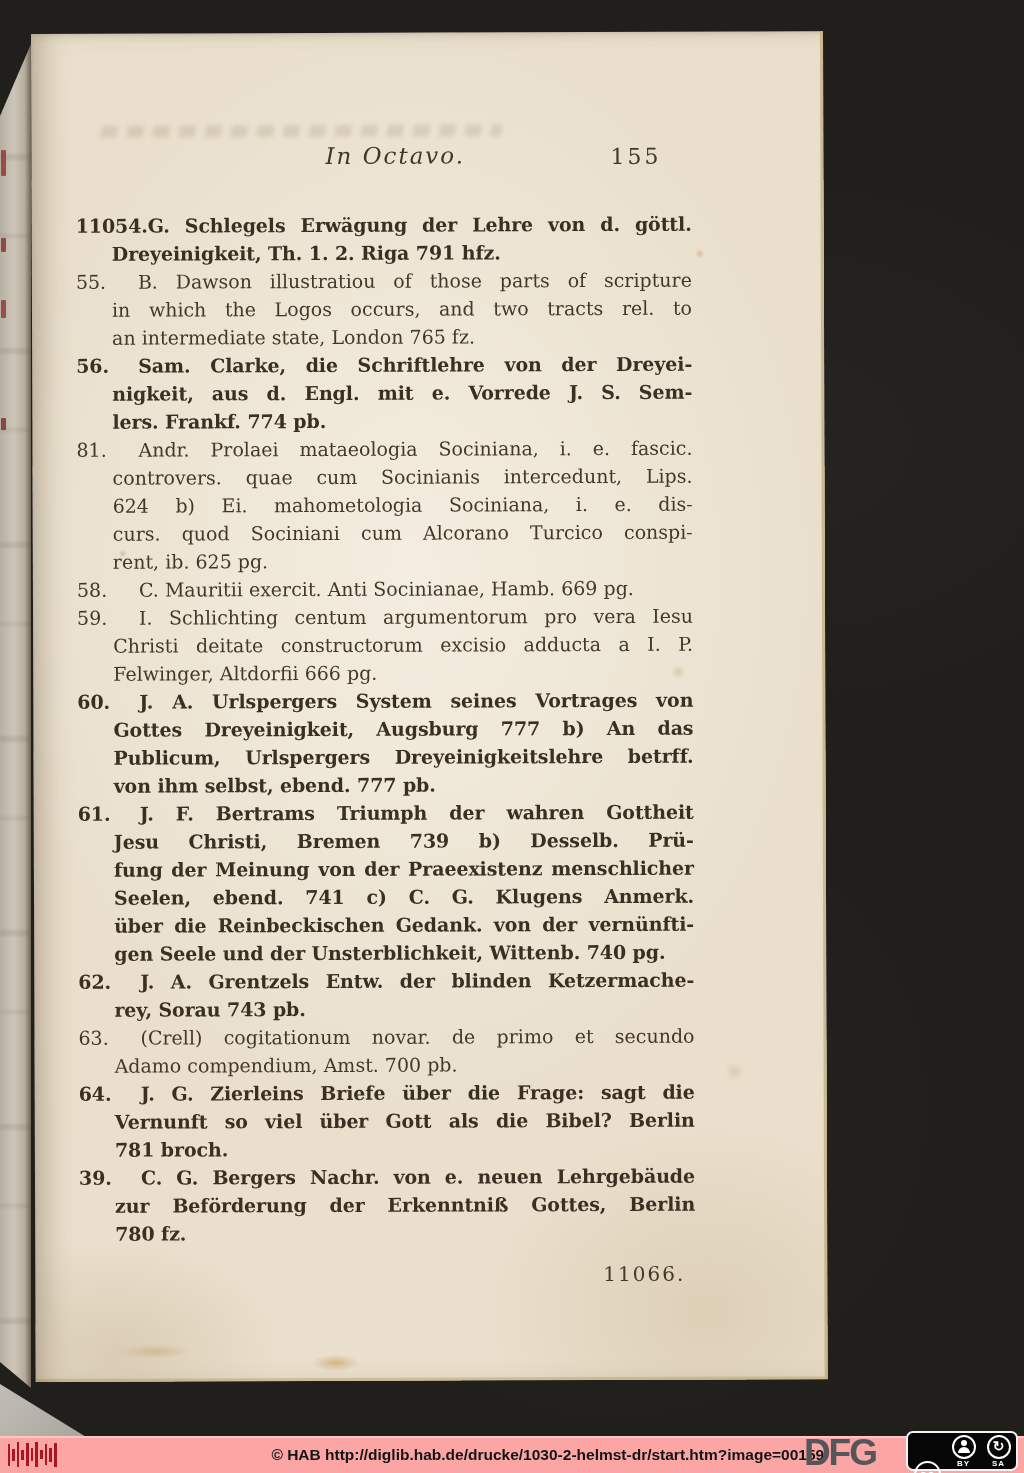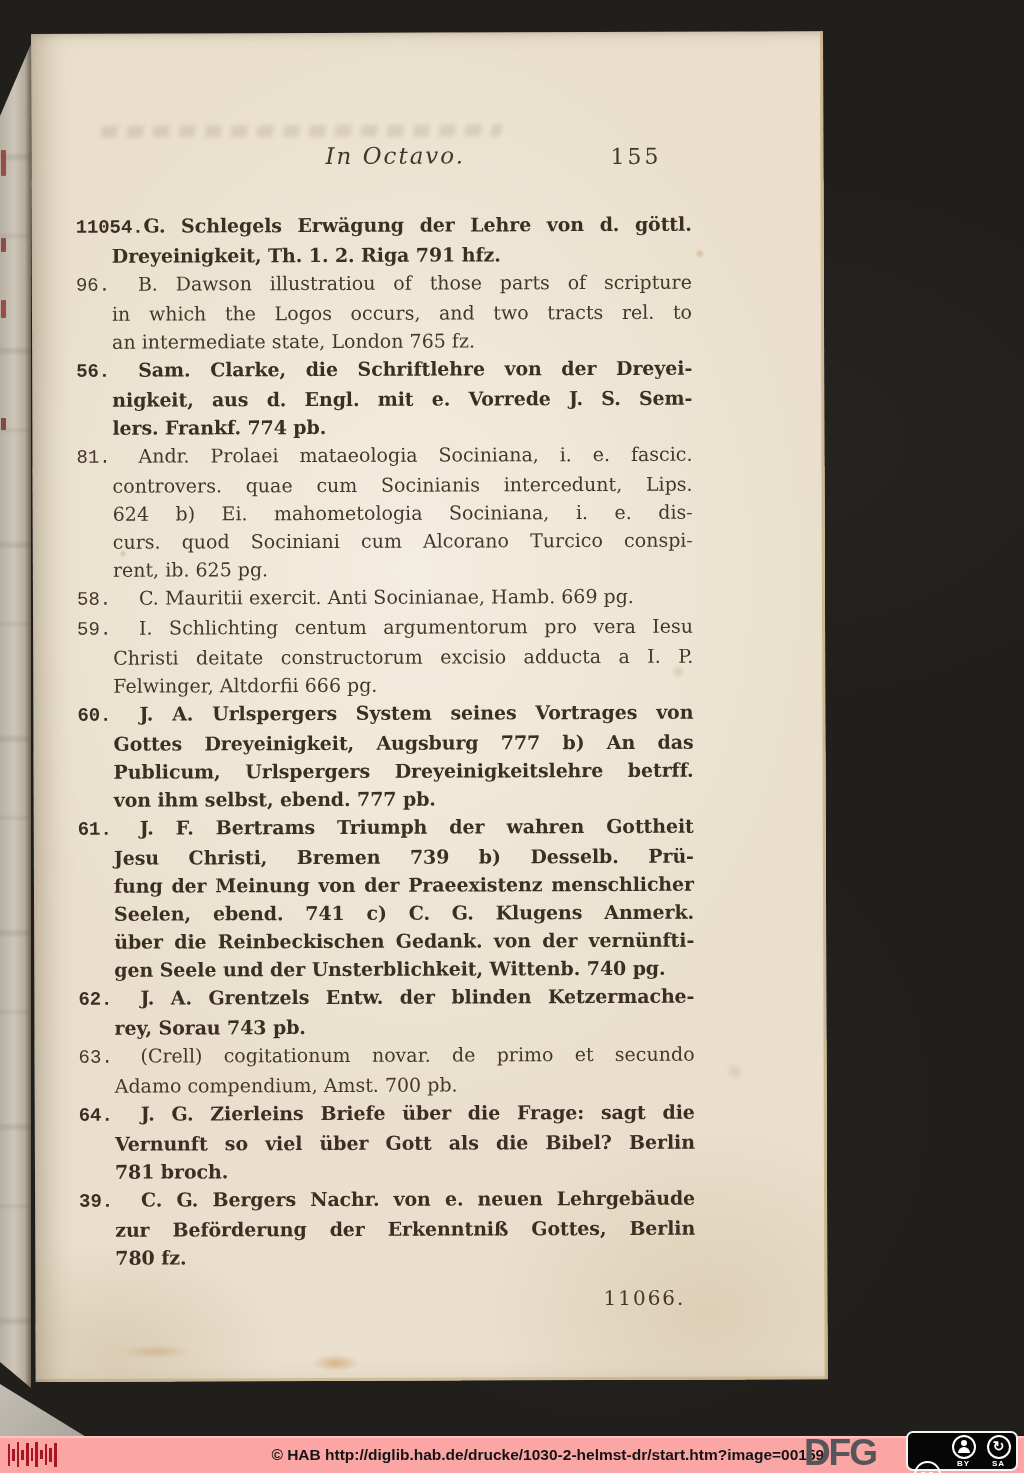--- a/index.html
+++ b/index.html
@@ -52,21 +52,21 @@
   .head-title{position:absolute;left:50%;transform:translateX(-53%);font-style:italic;
     letter-spacing:2px;font-weight:500;margin-left:16px;}
   .head-folio{position:absolute;right:30px;top:2px;letter-spacing:3px;font-size:22px;margin-left:24px;}
   .entries{margin-top:34px;}
   .entry{font-size:19px;line-height:28px;}
   .entry.fraktur{font-weight:bold;color:#3b2f23;letter-spacing:-0.1px;}
   .entry.antiqua{font-weight:normal;color:#443729;}
   .line{padding-left:36px;white-space:normal;}
   .line.first{padding-left:0;}
   .line.full{text-align:justify;text-align-last:justify;}
-  .num{display:inline-block;min-width:62px;font-family:Liberation Mono, monospace;}
+  .num{display:inline-block;min-width:62px;}
   .catchword{margin-top:16px;text-align:right;padding-right:10px;font-size:20px;
     letter-spacing:2px;color:#443729;}
 
   
   .corner-wedge{position:absolute;left:0;top:1384px;width:105px;height:53px;
     background:linear-gradient(135deg,#c2beb5,#a7a299);
     clip-path:polygon(0 0,0 100%,82% 100%);}
 
   
   .footer-bar{position:absolute;left:0;bottom:0;width:1024px;height:37px;background:#fca5a5;
@@ -124,21 +124,21 @@
         <span class="head-title">In Octavo.</span>
         <span class="head-folio">155</span>
       </div>
 
       <div class="entries" id="entries">
           <div class="entry fraktur">
             <div class="line first full"><span class="num">11054.</span>G. Schlegels Erwägung der Lehre von d. göttl.</div>
             <div class="line">Dreyeinigkeit, Th. 1. 2. Riga 791   hfz.</div>
           </div>
           <div class="entry antiqua">
-            <div class="line first full"><span class="num">96.</span>B. Dawson illustratiou of those parts of scripture</div>
+            <div class="line first full"><span class="num">55.</span>B. Dawson illustratiou of those parts of scripture</div>
             <div class="line full">in which the Logos occurs, and two tracts rel. to</div>
             <div class="line">an intermediate state, London 765   fz.</div>
           </div>
           <div class="entry fraktur">
             <div class="line first full"><span class="num">56.</span>Sam. Clarke, die Schriftlehre von der Dreyei-</div>
             <div class="line full">nigkeit, aus d. Engl. mit e. Vorrede J. S. Sem-</div>
             <div class="line">lers. Frankf. 774   pb.</div>
           </div>
           <div class="entry antiqua">
             <div class="line first full"><span class="num">81.</span>Andr. Prolaei mataeologia Sociniana, i. e. fascic.</div>

